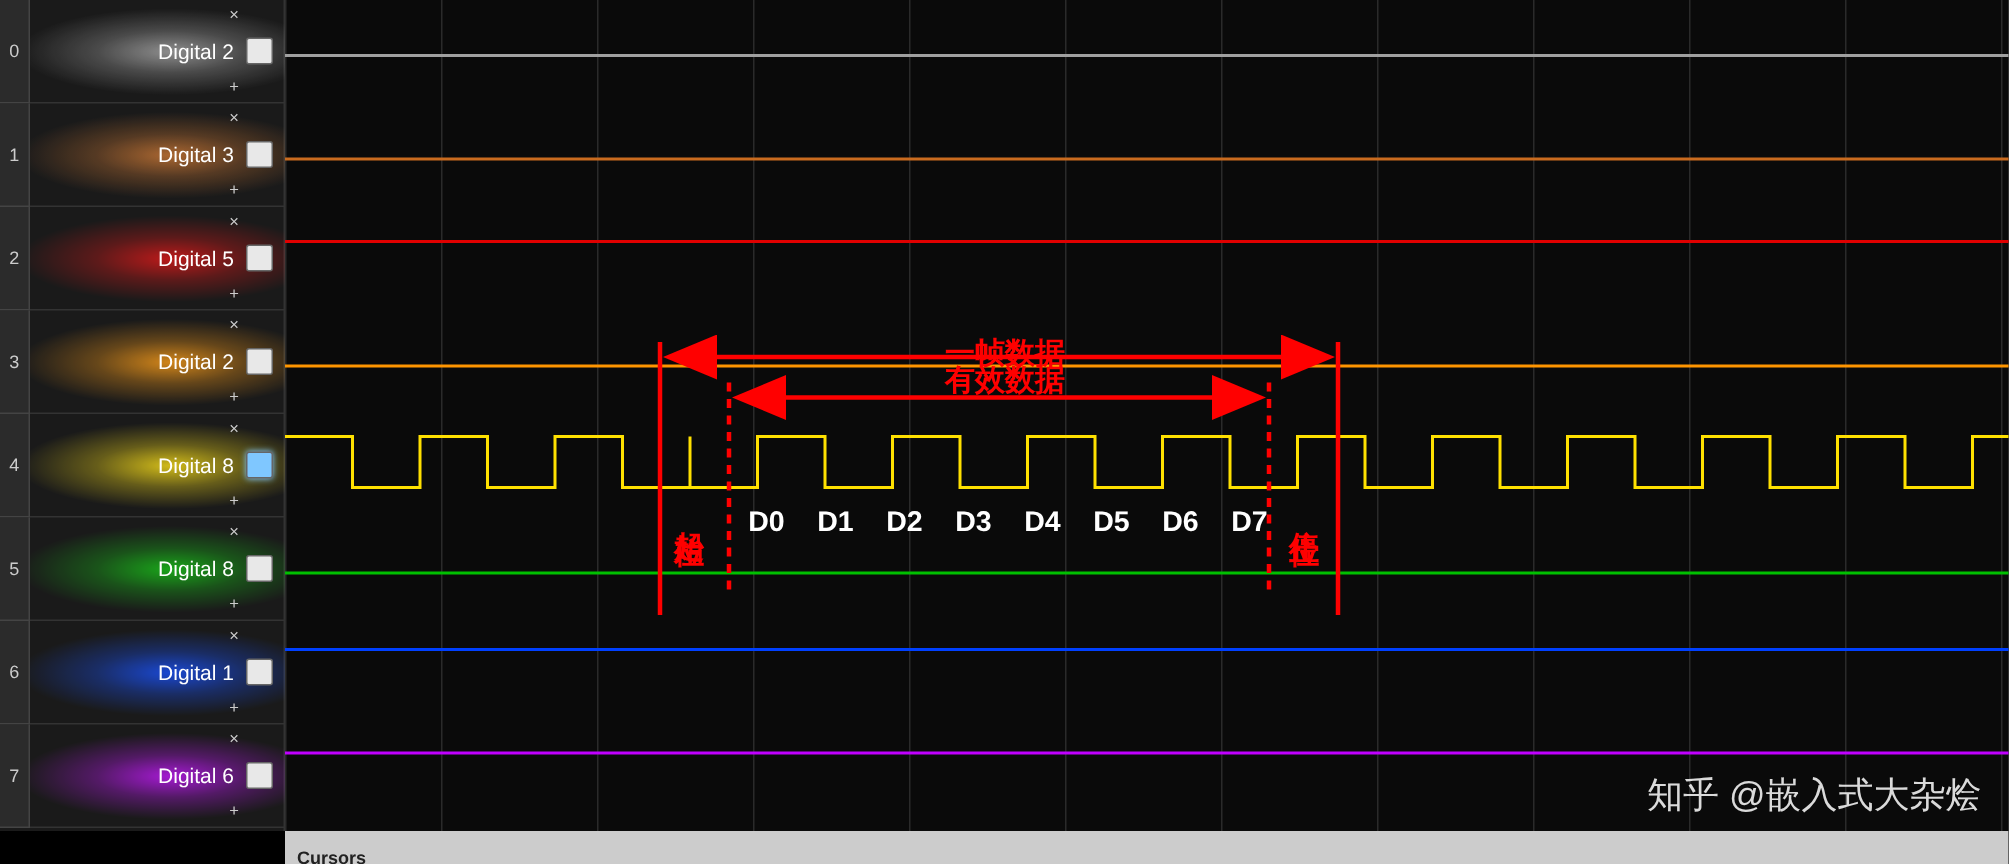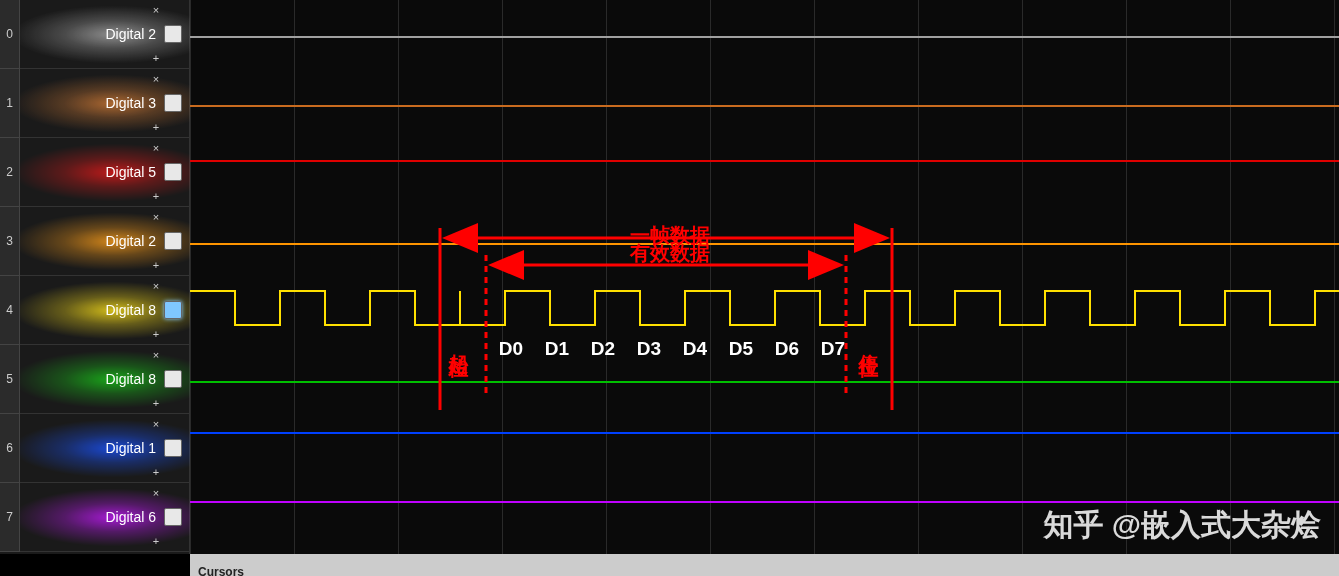--- a/index.html
+++ b/index.html
@@ -149,23 +149,23 @@
     font-size: 20px;
     font-weight: bold;
     writing-mode: vertical-rl;
     text-orientation: upright;
     letter-spacing: 2px;
   }
   .watermark {
     position: absolute;
     right: 18px;
     bottom: 30px;
-    font-size: 30px;
+    font-size: 24px;
     color: rgba(255,255,255,0.85);
-    font-weight: 700;
+    font-weight: 400;
     z-index: 50;
   }
   svg.wave { position: absolute; left: 0; }
   svg.anno { position: absolute; left: 0; top: 0; width: 1149px; height: 554px; }
 </style>
 </head>
 <body>
 
 <div class="sidebar">
   <div class="index-col">

